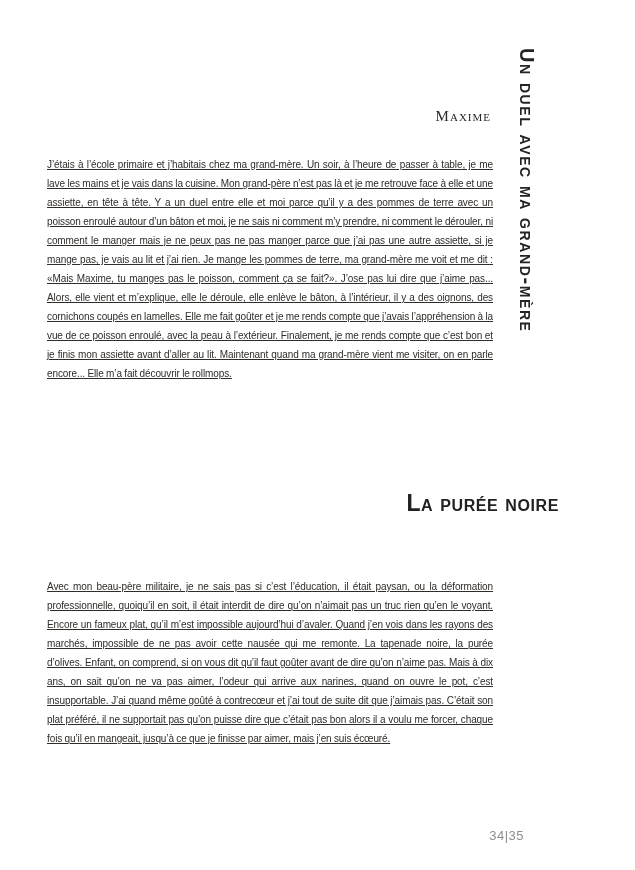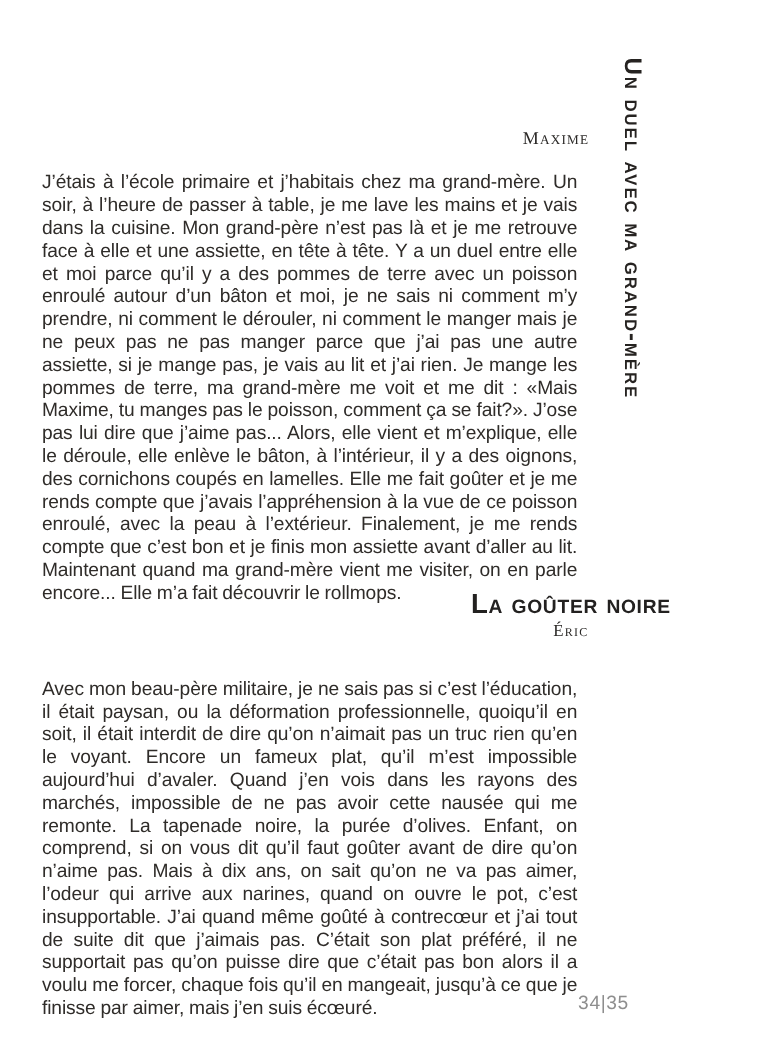--- a/index.html
+++ b/index.html
@@ -36,28 +36,29 @@
     font-size:15px;
     letter-spacing:1px;
     color:#2b2927;
     text-align:center;
   }
 
   .body-par {
     position:absolute;
     left:35px;
     width:446px;
-    margin:0;
+    margin:12px;
     text-align:justify;
     font-family:"Liberation Sans", sans-serif;
-    font-size:16px;
+    font-size:10px;
     line-height:19px;
     letter-spacing:-0.1px;
     word-spacing:-0.3px;
     color:#2f2c29;
+    text-decoration:underline;
   }
   .para1 { top:143px; }
   .para2 { top:565px; }
 
   .story2-head {
     position:absolute;
     top:492px; right:76px;
     text-align:center;
   }
   .story2-title {
@@ -75,38 +76,37 @@
     font-variant:small-caps;
     font-size:14px;
     letter-spacing:1px;
     color:#2b2927;
   }
 
   .pagenum {
     position:absolute;
     top:828px; right:111px;
     font-family:"Liberation Sans", sans-serif;
-    font-size:16px;
+    font-size:13px;
     letter-spacing:0.5px;
     color:#8e8e8e;
   }
 </style>
 </head>
 <body>
 
 <div class="page">
 
   <div class="vtitle">Un duel avec ma grand-mère</div>
 
   <div class="author1">Maxime</div>
 
   <p class="body-par para1">J’étais à l’école primaire et j’habitais chez ma grand-mère. Un soir, à l’heure de passer à table, je me lave les mains et je vais dans la cuisine. Mon grand-père n’est pas là et je me retrouve face à elle et une assiette, en tête à tête. Y a un duel entre elle et moi parce qu’il y a des pommes de terre avec un poisson enroulé autour d’un bâton et moi, je ne sais ni comment m’y prendre, ni comment le dérouler, ni comment le manger mais je ne peux pas ne pas manger parce que j’ai pas une autre assiette, si je mange pas, je vais au lit et j’ai rien. Je mange les pommes de terre, ma grand-mère me voit et me dit : «Mais Maxime, tu manges pas le poisson, comment ça se fait?». J’ose pas lui dire que j’aime pas... Alors, elle vient et m’explique, elle le déroule, elle enlève le bâton, à l’intérieur, il y a des oignons, des cornichons coupés en lamelles. Elle me fait goûter et je me rends compte que j’avais l’appréhension à la vue de ce poisson enroulé, avec la peau à l’extérieur. Finalement, je me rends compte que c’est bon et je finis mon assiette avant d’aller au lit. Maintenant quand ma grand-mère vient me visiter, on en parle encore... Elle m’a fait découvrir le rollmops.</p>
 
   <div class="story2-head">
-    <div class="story2-title">La goûter noire</div>
-    <div class="story2-author">Éric</div>
+    <div class="story2-title">La purée noire</div>
   </div>
 
   <p class="body-par para2">Avec mon beau-père militaire, je ne sais pas si c’est l’éducation, il était paysan, ou la déformation professionnelle, quoiqu’il en soit, il était interdit de dire qu’on n’aimait pas un truc rien qu’en le voyant. Encore un fameux plat, qu’il m’est impossible aujourd’hui d’avaler. Quand j’en vois dans les rayons des marchés, impossible de ne pas avoir cette nausée qui me remonte. La tapenade noire, la purée d’olives. Enfant, on comprend, si on vous dit qu’il faut goûter avant de dire qu’on n’aime pas. Mais à dix ans, on sait qu’on ne va pas aimer, l’odeur qui arrive aux narines, quand on ouvre le pot, c’est insupportable. J’ai quand même goûté à contrecœur et j’ai tout de suite dit que j’aimais pas. C’était son plat préféré, il ne supportait pas qu’on puisse dire que c’était pas bon alors il a voulu me forcer, chaque fois qu’il en mangeait, jusqu’à ce que je finisse par aimer, mais j’en suis écœuré.</p>
 
   <div class="pagenum">34|35</div>
 
 </div>
 
 </body></html>

